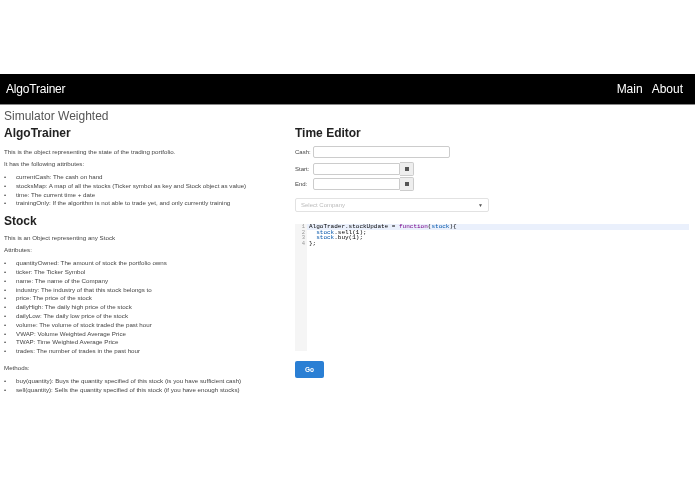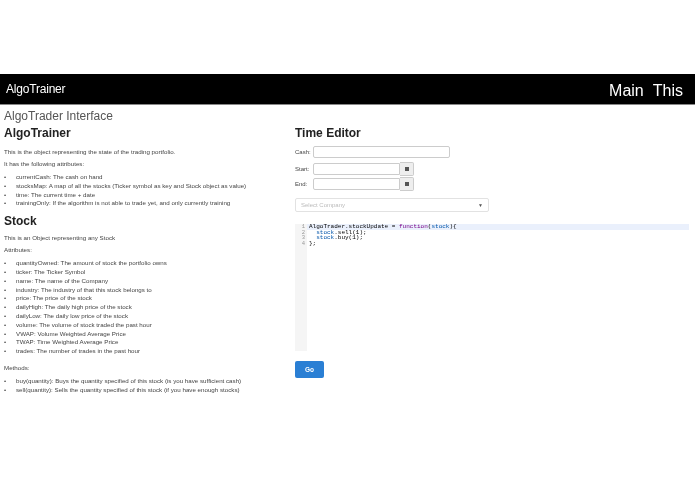--- a/index.html
+++ b/index.html
@@ -6,21 +6,21 @@
     body {
       width: 695px; height: 494px; background: #ffffff; position: relative; overflow: hidden;
       font-family: "Liberation Sans", sans-serif; color: #333;
     }
     .navbar {
       position: absolute; left: 0; top: 74px; width: 695px; height: 30px; background: #000;
       border-bottom: 1px solid #888;
     }
     .brand { position: absolute; left: 6px; top: 8px; color: #fff; font-size: 12px; letter-spacing: -0.2px; }
     .nav-links { position: absolute; right: 12px; top: 8px; display: flex; gap: 9px; }
-    .nav-link { color: #fff; font-size: 16px; text-decoration: none; cursor: pointer; }
+    .nav-link { color: #fff; font-size: 12px; text-decoration: none; cursor: pointer; }
     .page-title { position: absolute; left: 4px; top: 109px; font-size: 12px; color: #555; }
 
     .left { position: absolute; left: 4px; top: 126px; width: 280px; }
     h2 { margin: 0; font-size: 12px; font-weight: bold; color: #222; }
     .p { font-size: 6.2px; color: #444; margin: 0; }
     ul { margin: 0; padding: 0; list-style: none; }
     li { font-size: 6.2px; color: #444; position: relative; padding-left: 12px; height: 8.8px; line-height: 8.8px; }
     li::before { content: "\2022"; position: absolute; left: 0; top: 0; font-size: 6px; }
 
     .right { position: absolute; left: 295px; top: 126px; width: 395px; }
@@ -52,25 +52,25 @@
       border: none; border-radius: 2px; font-size: 6.5px; font-weight: bold; font-family: "Liberation Sans", sans-serif; cursor: pointer;
     }
   </style>
 </head>
 <body>
 
 <div class="navbar">
   <div class="brand">AlgoTrainer</div>
   <div class="nav-links">
     <a class="nav-link">Main</a>
-    <a class="nav-link">This</a>
+    <a class="nav-link">About</a>
   </div>
 </div>
 
-<div class="page-title">AlgoTrader Interface</div>
+<div class="page-title">Simulator Weighted</div>
 
 <div class="left">
   <h2>AlgoTrainer</h2>
   <p class="p" style="margin-top:8px">This is the object representing the state of the trading portfolio.</p>
   <p class="p" style="margin-top:5px">It has the following attributes:</p>
   <ul style="margin-top:6px">
     <li>currentCash: The cash on hand</li>
     <li>stocksMap: A map of all the stocks (Ticker symbol as key and Stock object as value)</li>
     <li>time: The current time + date</li>
     <li>trainingOnly: If the algorithm is not able to trade yet, and only currently training</li>

